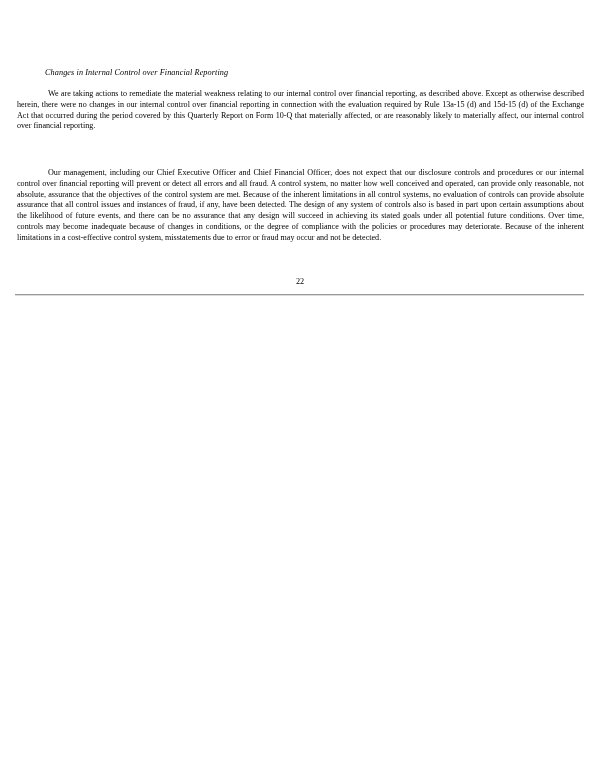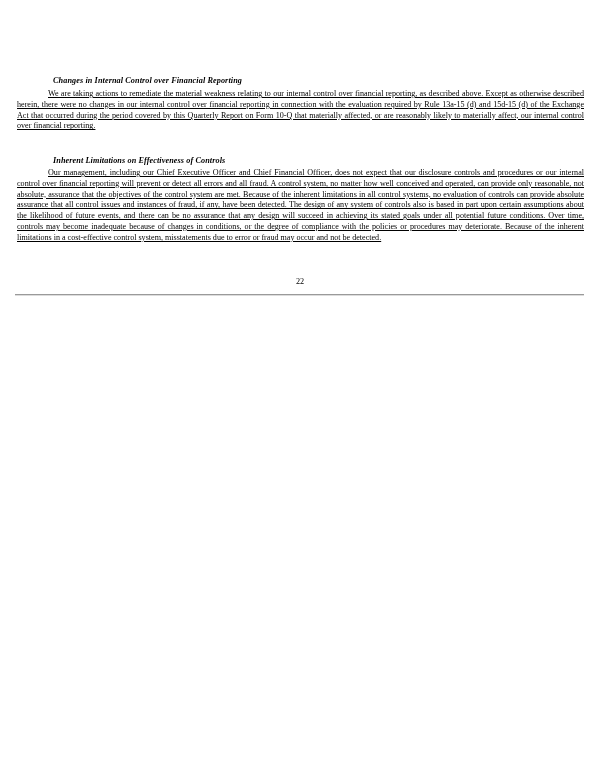--- a/index.html
+++ b/index.html
@@ -17,40 +17,39 @@
     left: 0; top: 0;
     width: 600px;
     height: 776px;
     background: #ffffff;
     overflow: hidden;
   }
   .section-heading {
     position: absolute;
     left: 17px;
     right: 16px;
-    margin: 8px;
+    margin: 0;
     padding-left: 28px;
     font-size: 8.2px;
     line-height: 10.8px;
-    font-weight: bold;
+    font-weight: normal;
     font-style: italic;
     letter-spacing: 0.1px;
   }
   .heading-1 { top: 68px; }
   .heading-2 { top: 148px; }
   .body-para {
     position: absolute;
     left: 17px;
     right: 16px;
     margin: 0;
     font-size: 8.1px;
     line-height: 10.8px;
     text-align: justify;
     text-indent: 31px;
-    text-decoration: underline;
   }
   .para-1 { top: 89px; }
   .para-2 { top: 168px; }
   .page-number {
     position: absolute;
     top: 277px;
     left: 0;
     right: 0;
     text-align: center;
     font-size: 8.2px;
@@ -70,21 +69,20 @@
 </style>
 </head>
 <body>
 
 <div class="page">
 
   <h3 class="section-heading heading-1">Changes in Internal Control over Financial Reporting</h3>
 
   <p class="body-para para-1">We are taking actions to remediate the material weakness relating to our internal control over financial reporting, as described above. Except as otherwise described herein, there were no changes in our internal control over financial reporting in connection with the evaluation required by Rule 13a-15 (d) and 15d-15 (d) of the Exchange Act that occurred during the period covered by this Quarterly Report on Form 10-Q that materially affected, or are reasonably likely to materially affect, our internal control over financial reporting.</p>
 
-  <h3 class="section-heading heading-2">Inherent Limitations on Effectiveness of Controls</h3>
 
   <p class="body-para para-2">Our management, including our Chief Executive Officer and Chief Financial Officer, does not expect that our disclosure controls and procedures or our internal control over financial reporting will prevent or detect all errors and all fraud. A control system, no matter how well conceived and operated, can provide only reasonable, not absolute, assurance that the objectives of the control system are met. Because of the inherent limitations in all control systems, no evaluation of controls can provide absolute assurance that all control issues and instances of fraud, if any, have been detected. The design of any system of controls also is based in part upon certain assumptions about the likelihood of future events, and there can be no assurance that any design will succeed in achieving its stated goals under all potential future conditions. Over time, controls may become inadequate because of changes in conditions, or the degree of compliance with the policies or procedures may deteriorate. Because of the inherent limitations in a cost-effective control system, misstatements due to error or fraud may occur and not be detected.</p>
 
   <div class="page-number">22</div>
 
   <hr class="footer-rule">
 
 </div>
 
 </body></html>

